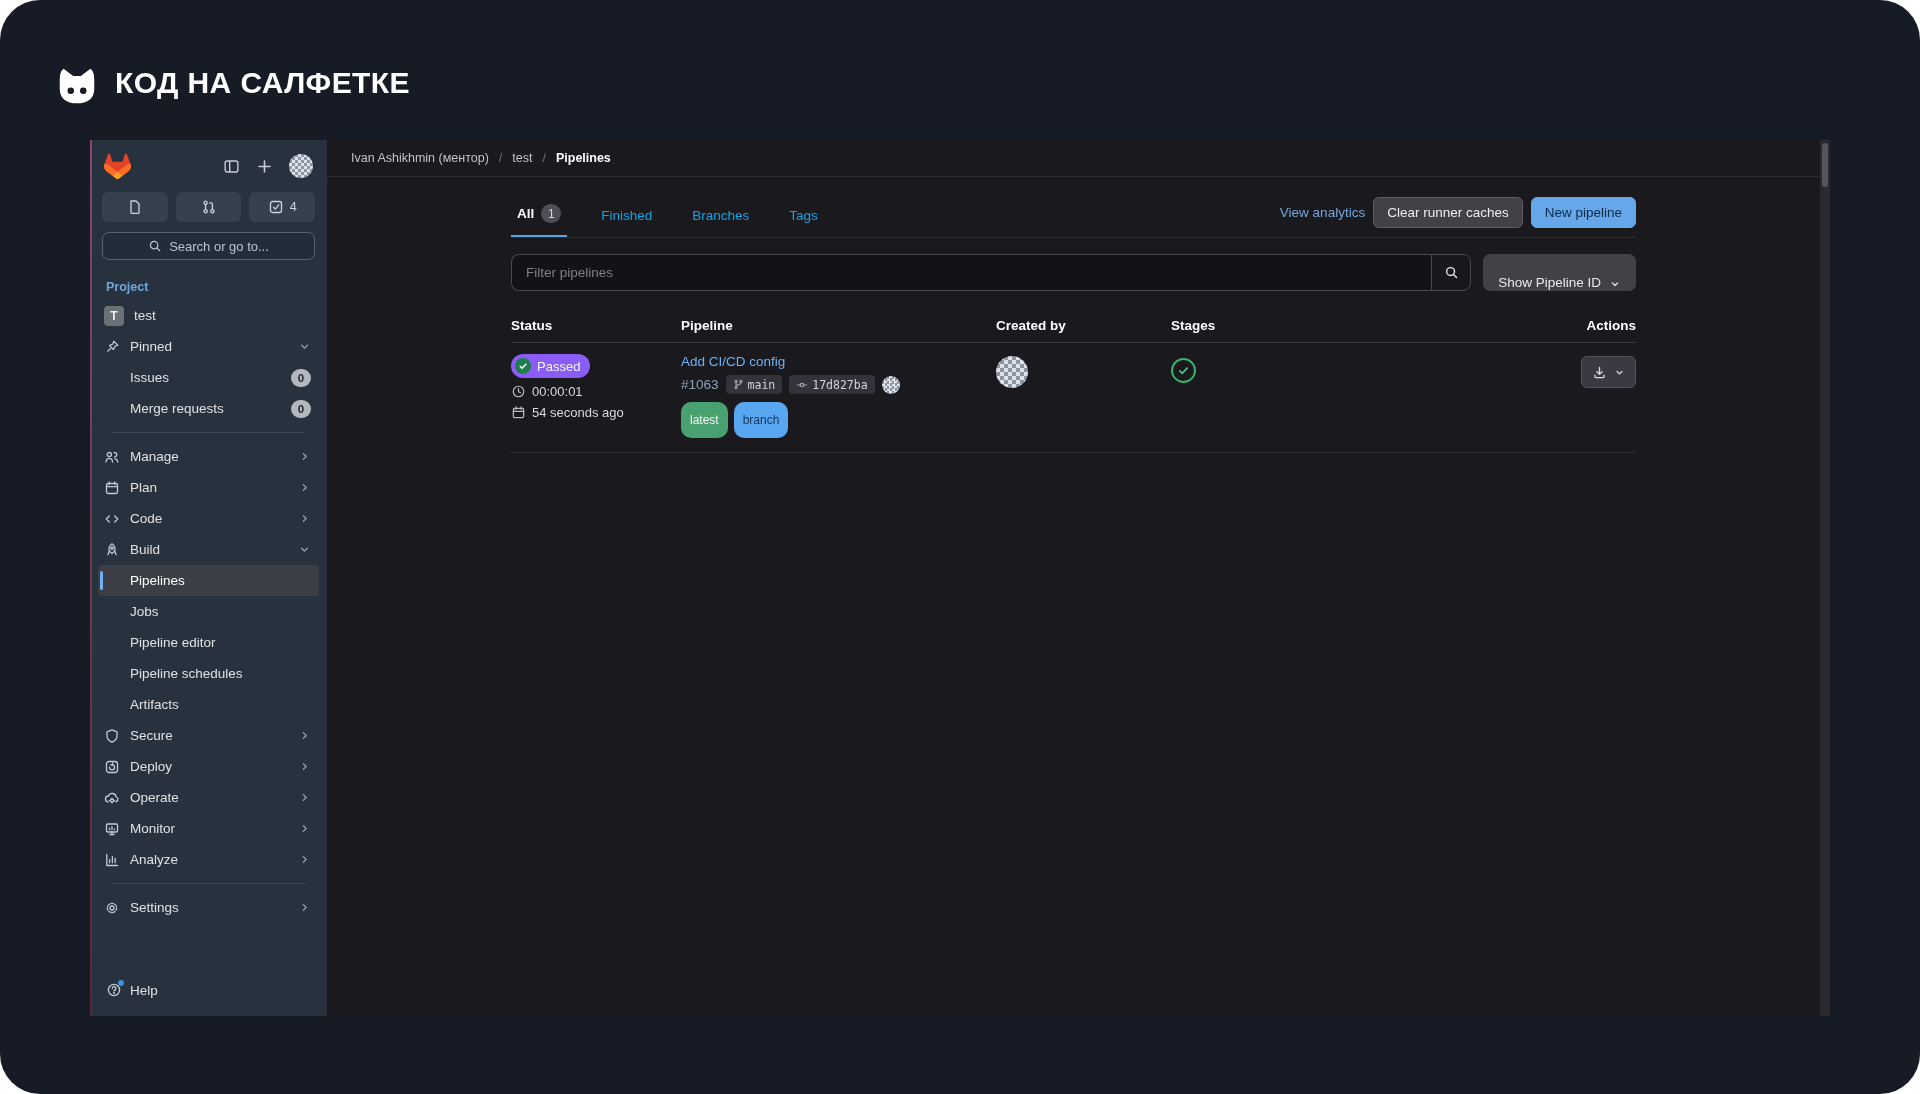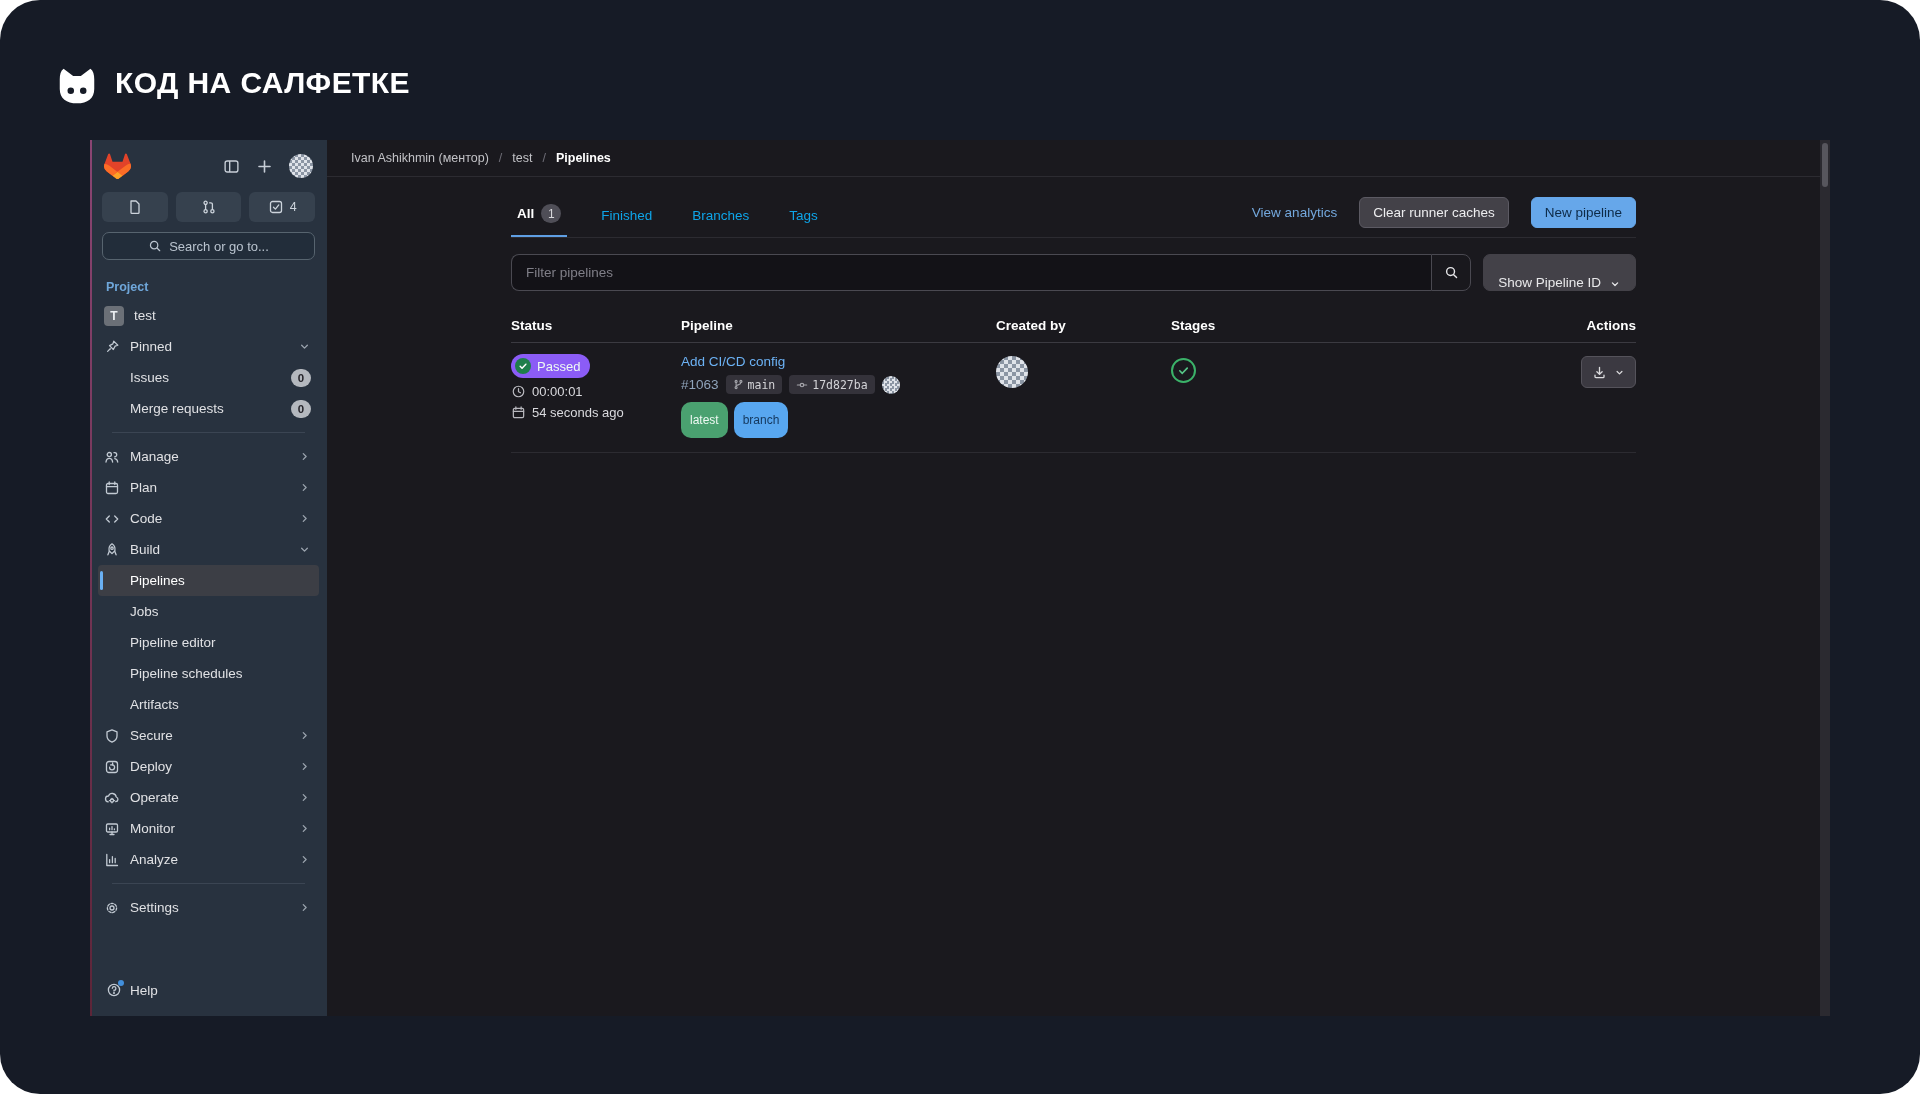--- a/index.html
+++ b/index.html
@@ -44,21 +44,21 @@
   .crumbs { height:37px; display:flex; align-items:center; gap:10px; padding-left:24px; border-bottom:1px solid #2c2b31; font-size:12.5px; color:#c2c2c6; }
   .crumb-sep { color:#6f6e77; }
   .crumb-last { color:#ffffff; font-weight:700; }
   .content { width:1125px; margin:0 auto; }
 
   .tabs-row { margin-top:20px; display:flex; align-items:flex-end; justify-content:space-between; border-bottom:1px solid #2c2b31; }
   .tabs { display:flex;align-items:flex-end; }
   .tab { display:flex; align-items:center; gap:7px; padding:0 6px 12px 6px; margin-right:28px; font-size:13.5px; color:#0ea5e9; cursor:pointer; border-bottom:2.5px solid transparent; }
   .tab.active { color:#ffffff; font-weight:700; border-bottom-color:#5f9fe4; }
   .tab-badge { min-width:20px; height:19px; padding:0 6px; border-radius:10px; background:#4f4e57; color:#d8d8dc; font-size:12px; font-weight:400; display:flex; align-items:center; justify-content:center; }
-  .toolbar { display:flex; align-items:center; gap:22px; padding-bottom:9px; }
+  .toolbar { display:flex; align-items:center; gap:8px; padding-bottom:9px; }
   .link { color:#74a8dd; font-size:13.5px; cursor:pointer; }
   .btn { height:31px; padding:0 13px; border-radius:6px; background:#434148; border:1px solid #5c5a63; color:#ededef; font-size:13.5px; display:flex; align-items:center; cursor:pointer; }
   .btn.primary { background:#66a7ea; border-color:#66a7ea; color:#0d2a47; }
 
   .filter-row { margin-top:16px; display:flex; gap:12px; }
   .filter-group { flex:1; display:flex; }
   .filter-input { flex:1; height:37px; background:#131217; border:1px solid #4a4951; border-right:none; border-radius:8px 0 0 8px; padding:0 14px; color:#e6e6e9; font-size:13.5px; font-family:"Liberation Sans", sans-serif; outline:none; }
   .filter-input::placeholder { color:#807f88; }
   .search-btn { width:40px; height:37px; background:#19181d; border:1px solid #4a4951; border-radius:0 8px 8px 0; display:flex; align-items:center; justify-content:center; color:#e6e6e9; cursor:pointer; }
   .dropdown-btn { height:37px; padding:0 14px; border-radius:7px; background:#434148; border:1px solid #434148; color:#e8e8ea; font-size:13.5px; display:flex; align-items:flex-end; gap:8px; cursor:pointer; }

